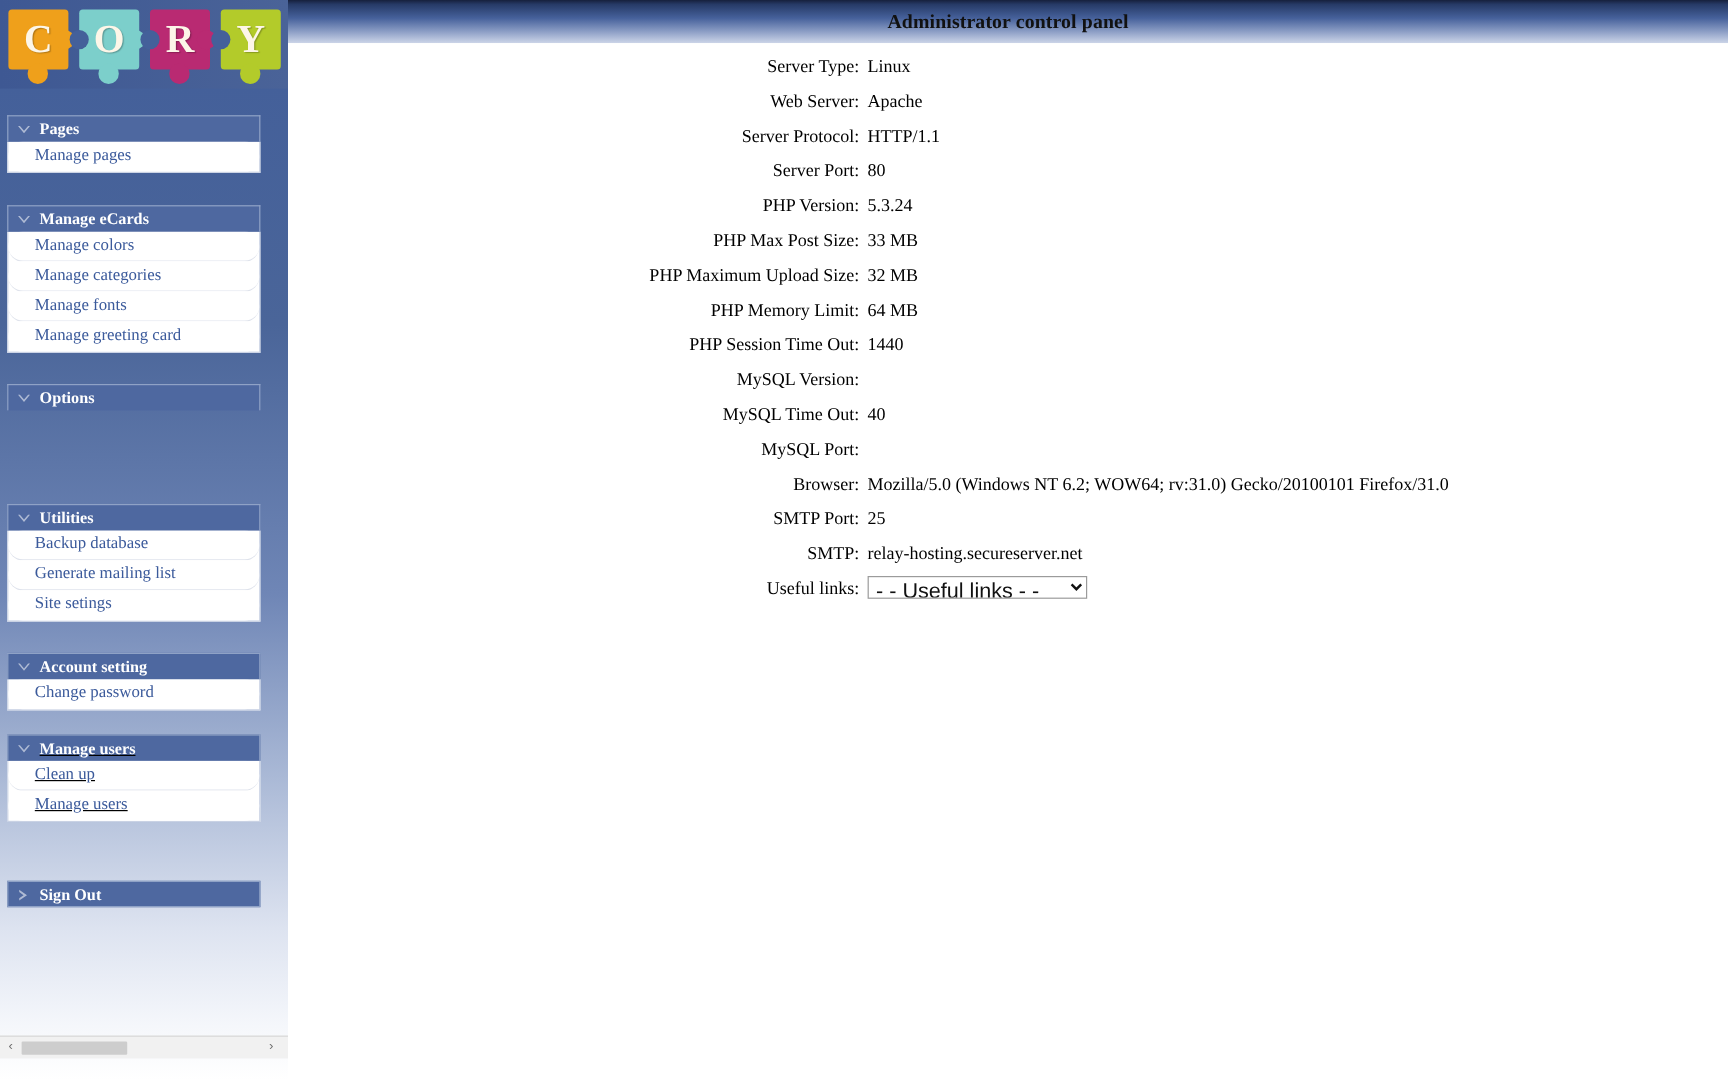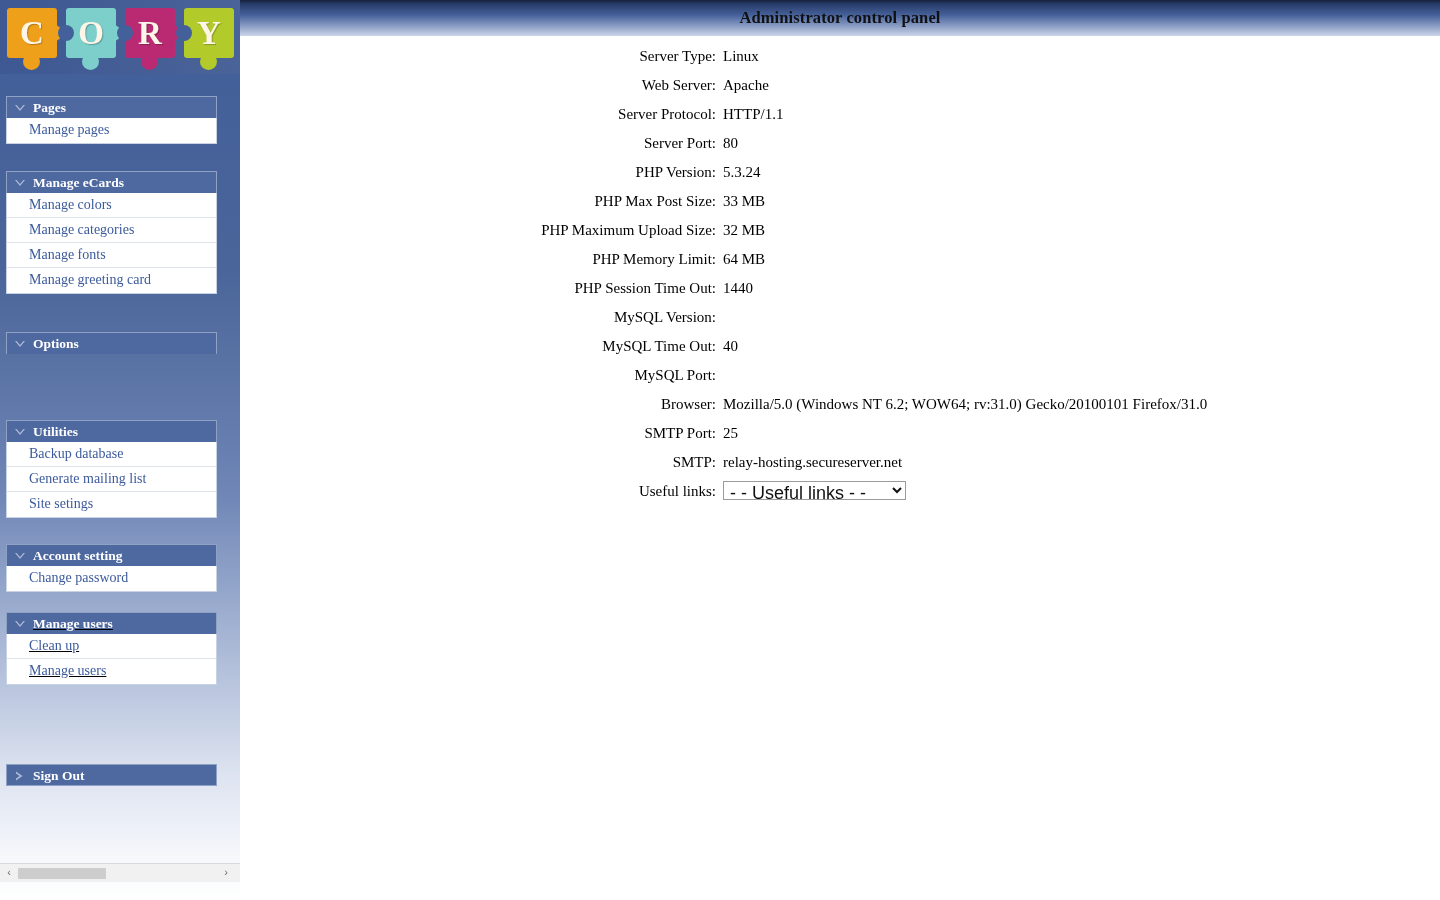--- a/index.html
+++ b/index.html
@@ -191,20 +191,21 @@
     line-height: 24px;
     background: #ffffff;
     border-bottom: 1px solid #dfe3ec;
     color: #3b5a9b;
     font-size: 14px;
     padding-left: 22px;
     box-sizing: border-box;
     white-space: nowrap;
     overflow: hidden;
     cursor: pointer;
+    border-radius: 12px;
   }
   .menu-item:last-child { border-bottom: none; }
 
   
   .hscroll {
     position: absolute;
     left: 0;
     bottom: 0;
     width: 240px;
     height: 18px;
@@ -343,21 +344,21 @@
                   <path d="M1 2 L6 8 L11 2 L9.4 2 L6 6 L2.6 2 Z" fill="#aebad4"></path>
                 </svg>
               </span><span>Manage eCards</span></div>
             <div class="group-items">
               <div class="menu-item">Manage colors</div>
               <div class="menu-item">Manage categories</div>
               <div class="menu-item">Manage fonts</div>
               <div class="menu-item">Manage greeting card</div>
             </div>
           </div>
-          <div class="menu-group" style="top: 332px;">
+          <div class="menu-group" style="top: 320px;">
             <div class="group-head"><span class="chev">
                 <svg width="12" height="10" viewBox="0 0 12 10">
                   <path d="M1 2 L6 8 L11 2 L9.4 2 L6 6 L2.6 2 Z" fill="#aebad4"></path>
                 </svg>
               </span><span>Options</span></div>
           </div>
           <div class="menu-group" style="top: 420px;">
             <div class="group-head"><span class="chev">
                 <svg width="12" height="10" viewBox="0 0 12 10">
                   <path d="M1 2 L6 8 L11 2 L9.4 2 L6 6 L2.6 2 Z" fill="#aebad4"></path>
@@ -383,21 +384,21 @@
             <div class="group-head"><span class="chev">
                 <svg width="12" height="10" viewBox="0 0 12 10">
                   <path d="M1 2 L6 8 L11 2 L9.4 2 L6 6 L2.6 2 Z" fill="#aebad4"></path>
                 </svg>
               </span><span>Manage users</span></div>
             <div class="group-items">
               <div class="menu-item">Clean up</div>
               <div class="menu-item">Manage users</div>
             </div>
           </div>
-          <div class="menu-group" style="top: 764px;">
+          <div class="menu-group" style="top: 734px;">
             <div class="group-head solo"><span class="chev">
                 <svg width="12" height="10" viewBox="0 0 12 10">
                   <path d="M2 0.5 L8.5 5 L2 9.5 L2 7.6 L5.6 5 L2 2.4 Z" fill="#aebad4"></path>
                 </svg>
               </span><span>Sign Out</span></div>
           </div>
         </div>
 
       <div class="hscroll">
         <div class="arr left">‹</div>

